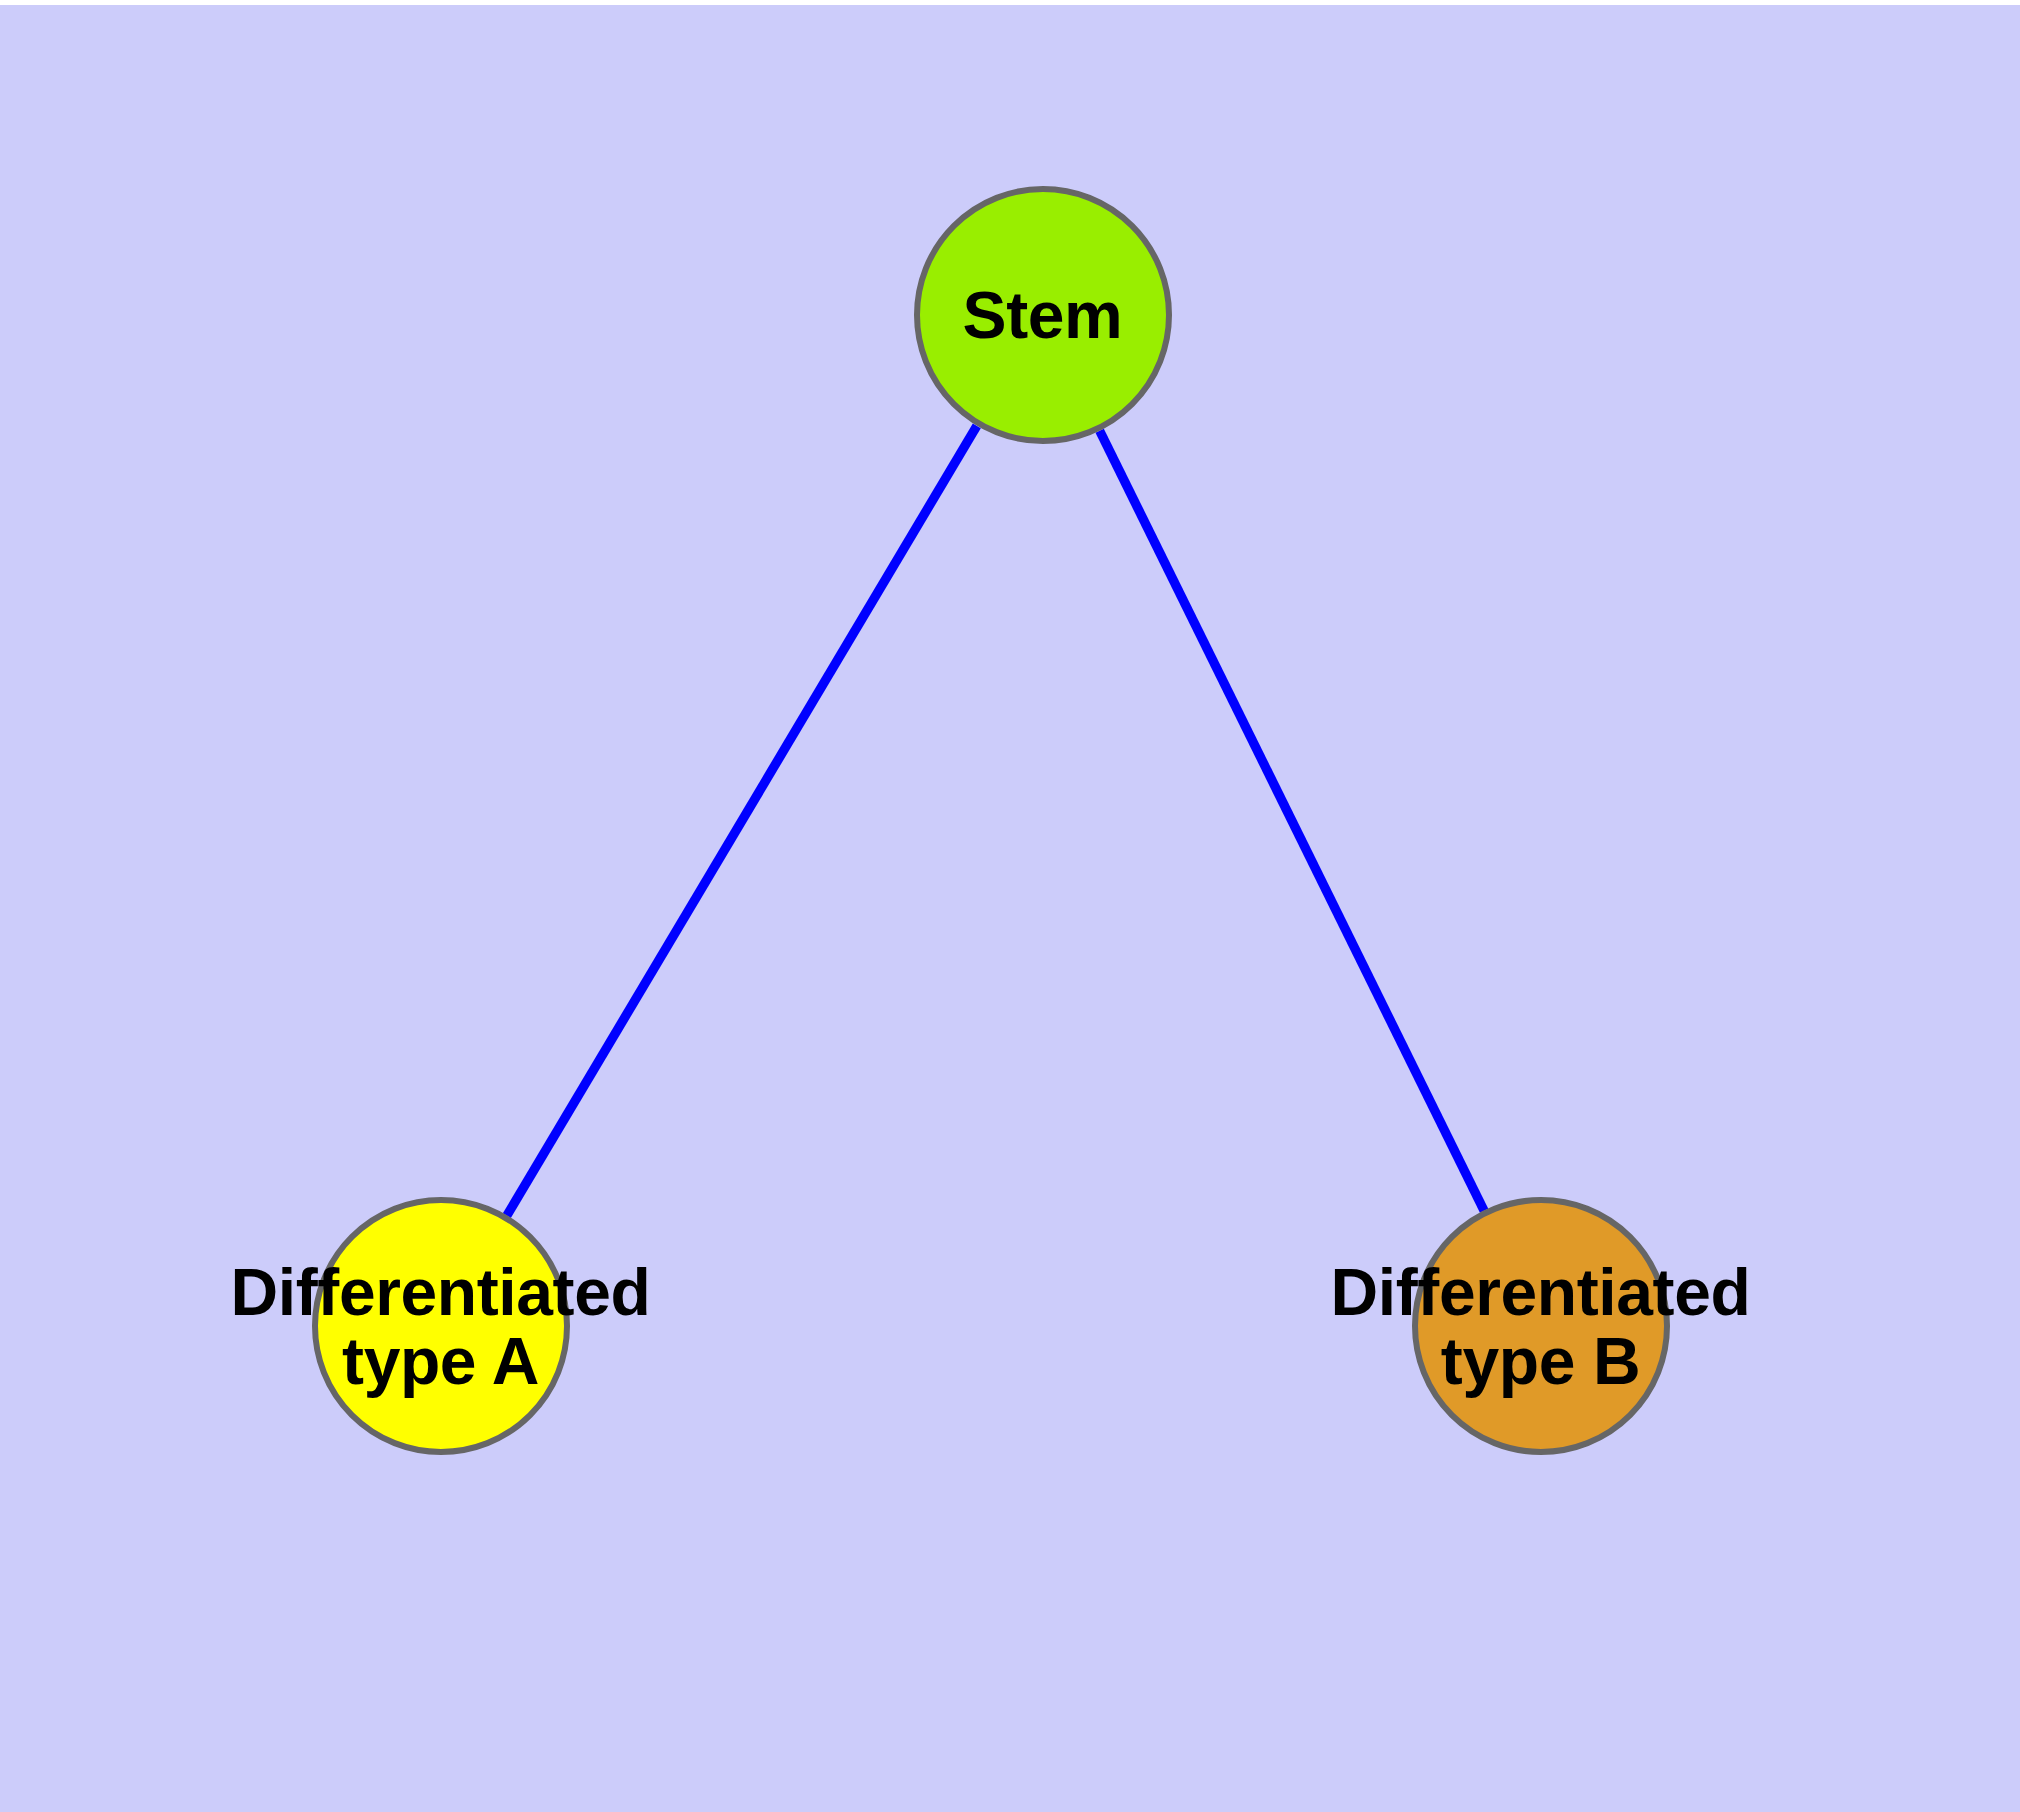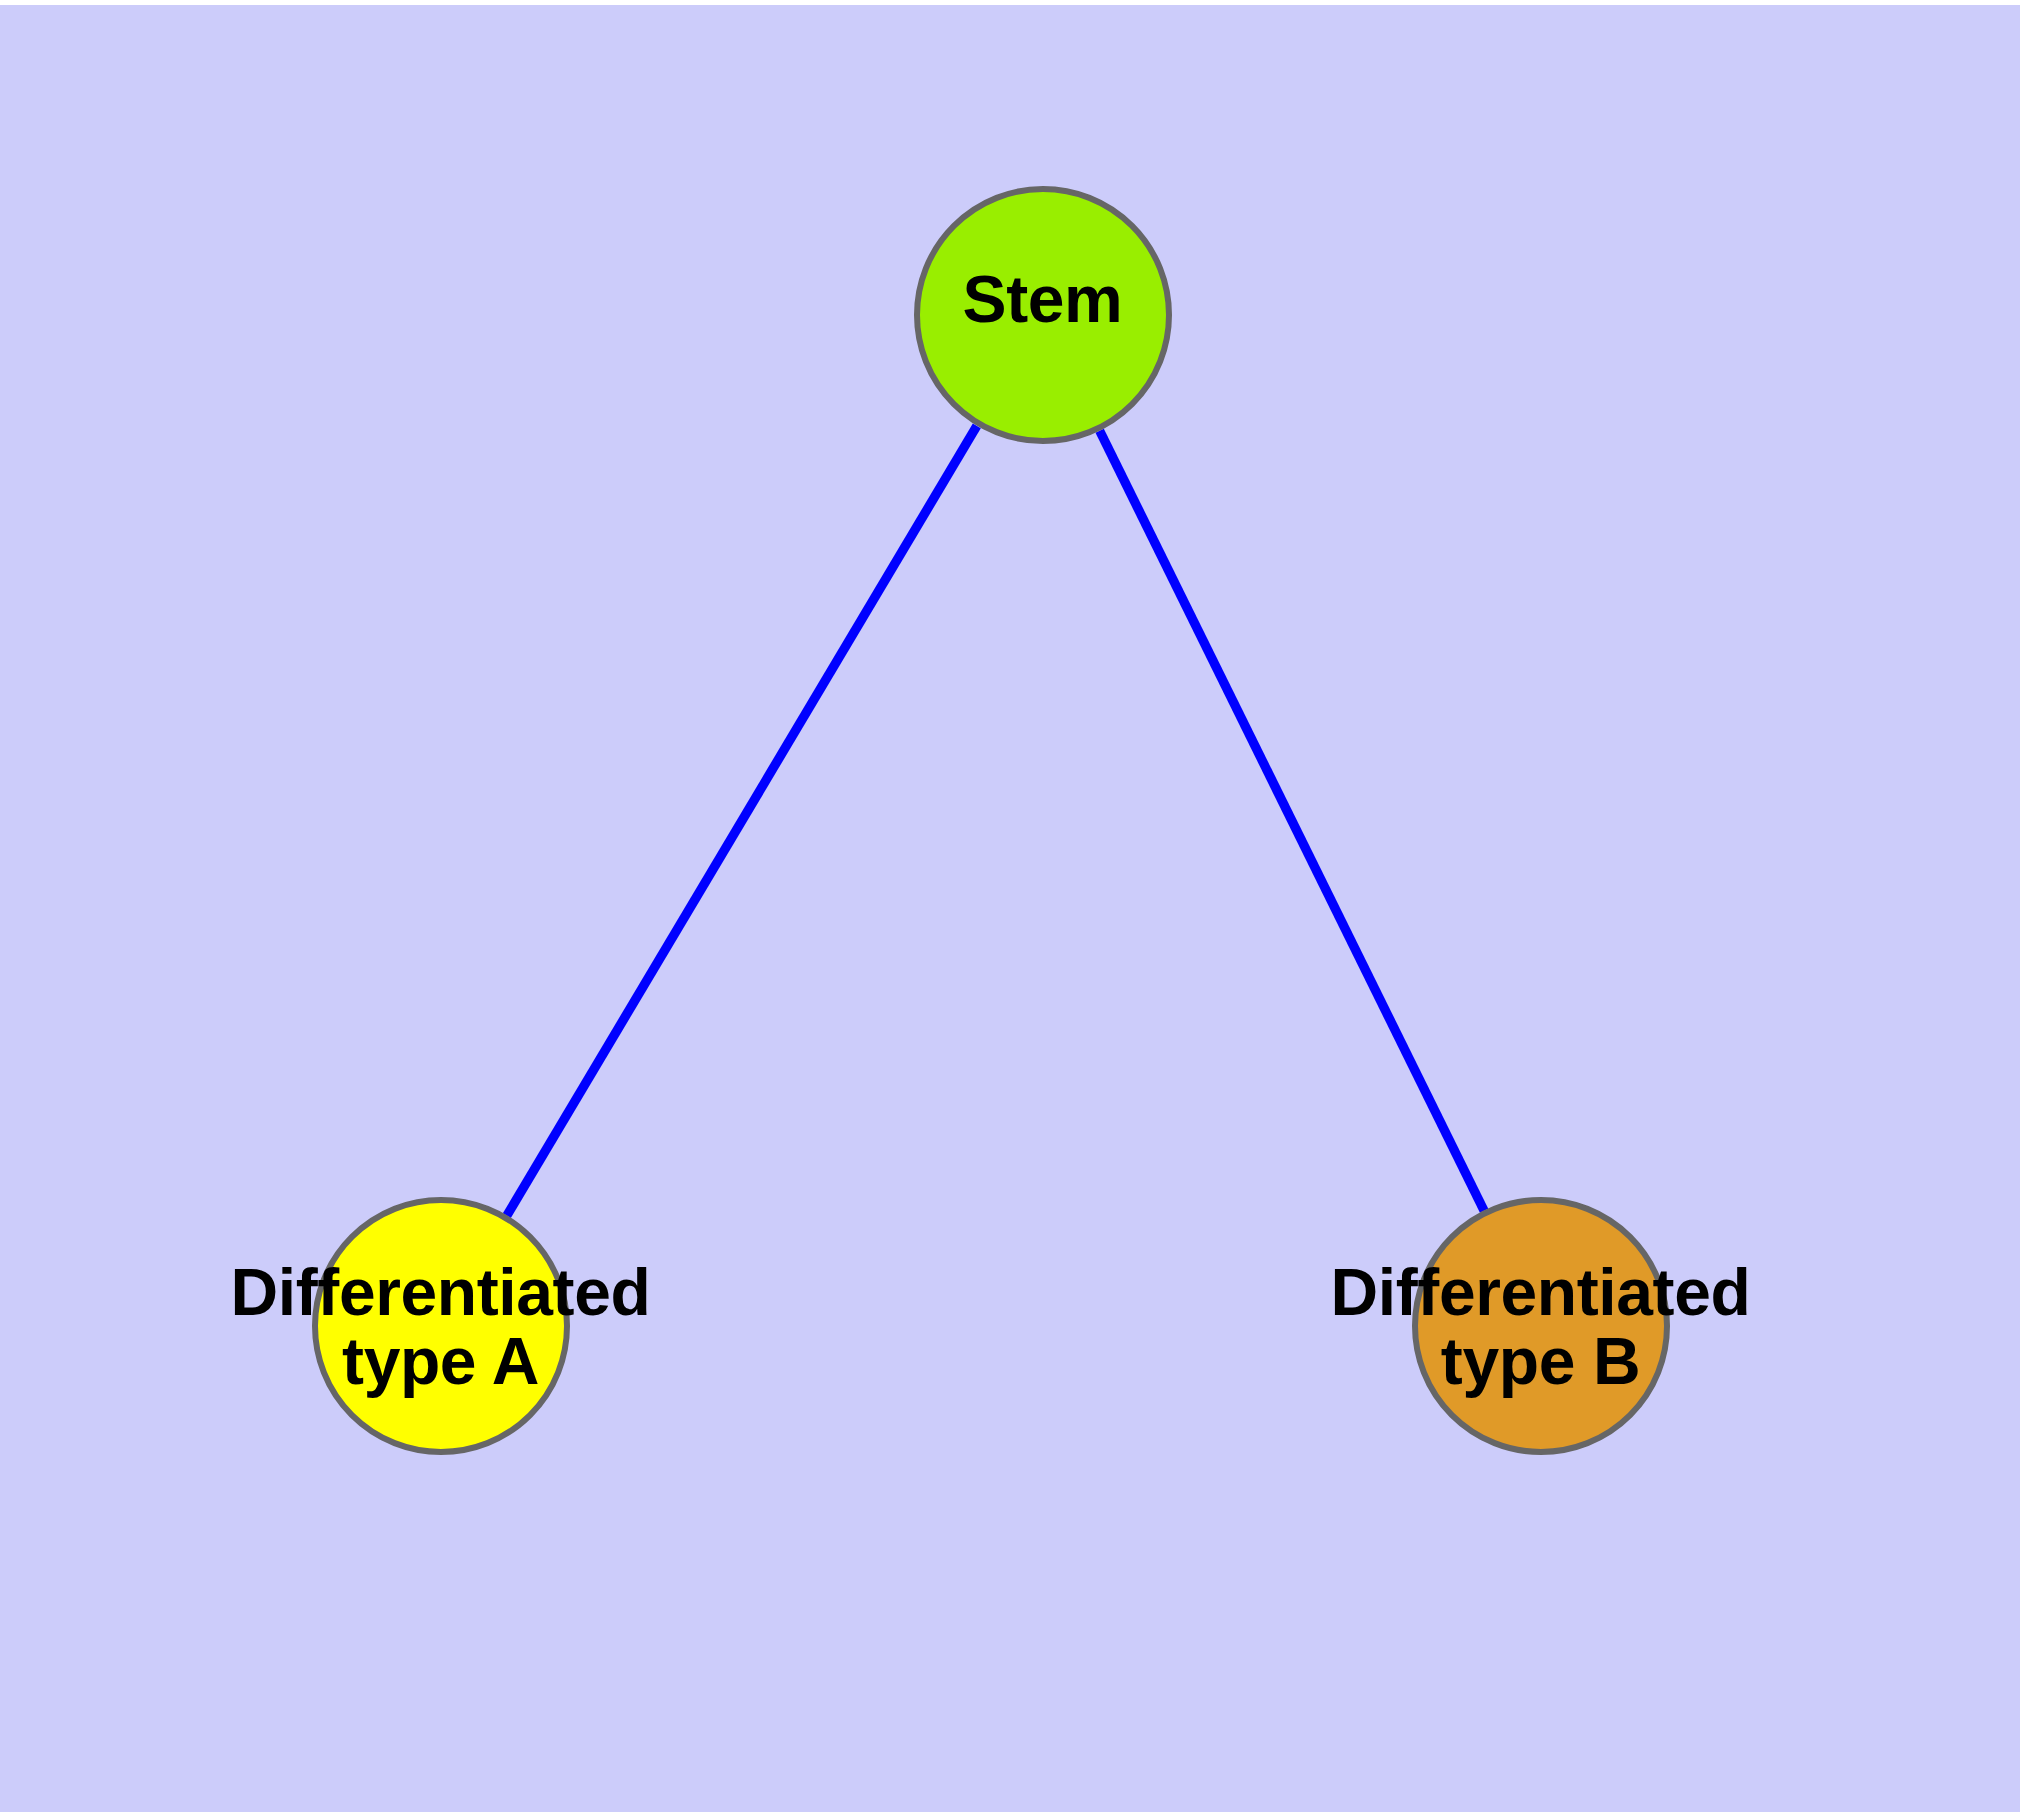--- a/index.html
+++ b/index.html
@@ -66,21 +66,21 @@
   <div id="graph-surface" style="background: rgb(204, 204, 250);">
 
     <svg id="edge-layer" viewBox="0 0 2384 2132" width="2021" height="1807" xmlns="http://www.w3.org/2000/svg">
       <line class="graph-edge" id="edge-0" x1="1152.2640777687454" y1="496.6182467913896" x2="597.7359222312544" y2="1428.3817532086105" stroke="#0000ff" stroke-width="11"></line>
       <line class="graph-edge" id="edge-1" x1="1297.1982335480861" y1="502.3392731681406" x2="1750.8017664519139" y2="1422.6607268318594" stroke="#0000ff" stroke-width="11"></line>
     </svg>
 
     <div id="node-layer">
 
       <div class="node" id="node-0" style="left: 914px; top: 181px; width: 258px; height: 258px; background: rgb(153, 238, 0); border-color: rgb(102, 102, 102); border-width: 6.8px;"></div>
-      <div class="node-label" id="node-label-0" style="color: rgb(0, 0, 0); width: 1017px; left: 534px; top: 260px;">Stem</div>
+      <div class="node-label" id="node-label-0" style="color: rgb(0, 0, 0); width: 1017px; left: 534px; top: 276px;">Stem</div>
 
       <div class="node" id="node-1" style="left: 312px; top: 1192px; width: 258px; height: 258px; background: rgb(255, 255, 0); border-color: rgb(102, 102, 102); border-width: 6.8px;"></div>
       <div class="node-label" id="node-label-1" style="color: rgb(0, 0, 0); width: 1017px; left: -68px; top: 1253px;">Differentiated
 type A</div>
 
       <div class="node" id="node-2" style="left: 1412px; top: 1192px; width: 258px; height: 258px; background: rgb(224, 154, 40); border-color: rgb(102, 102, 102); border-width: 6.8px;"></div>
       <div class="node-label" id="node-label-2" style="color: rgb(0, 0, 0); width: 1017px; left: 1032px; top: 1253px;">Differentiated
 type B</div>
 
     </div>

